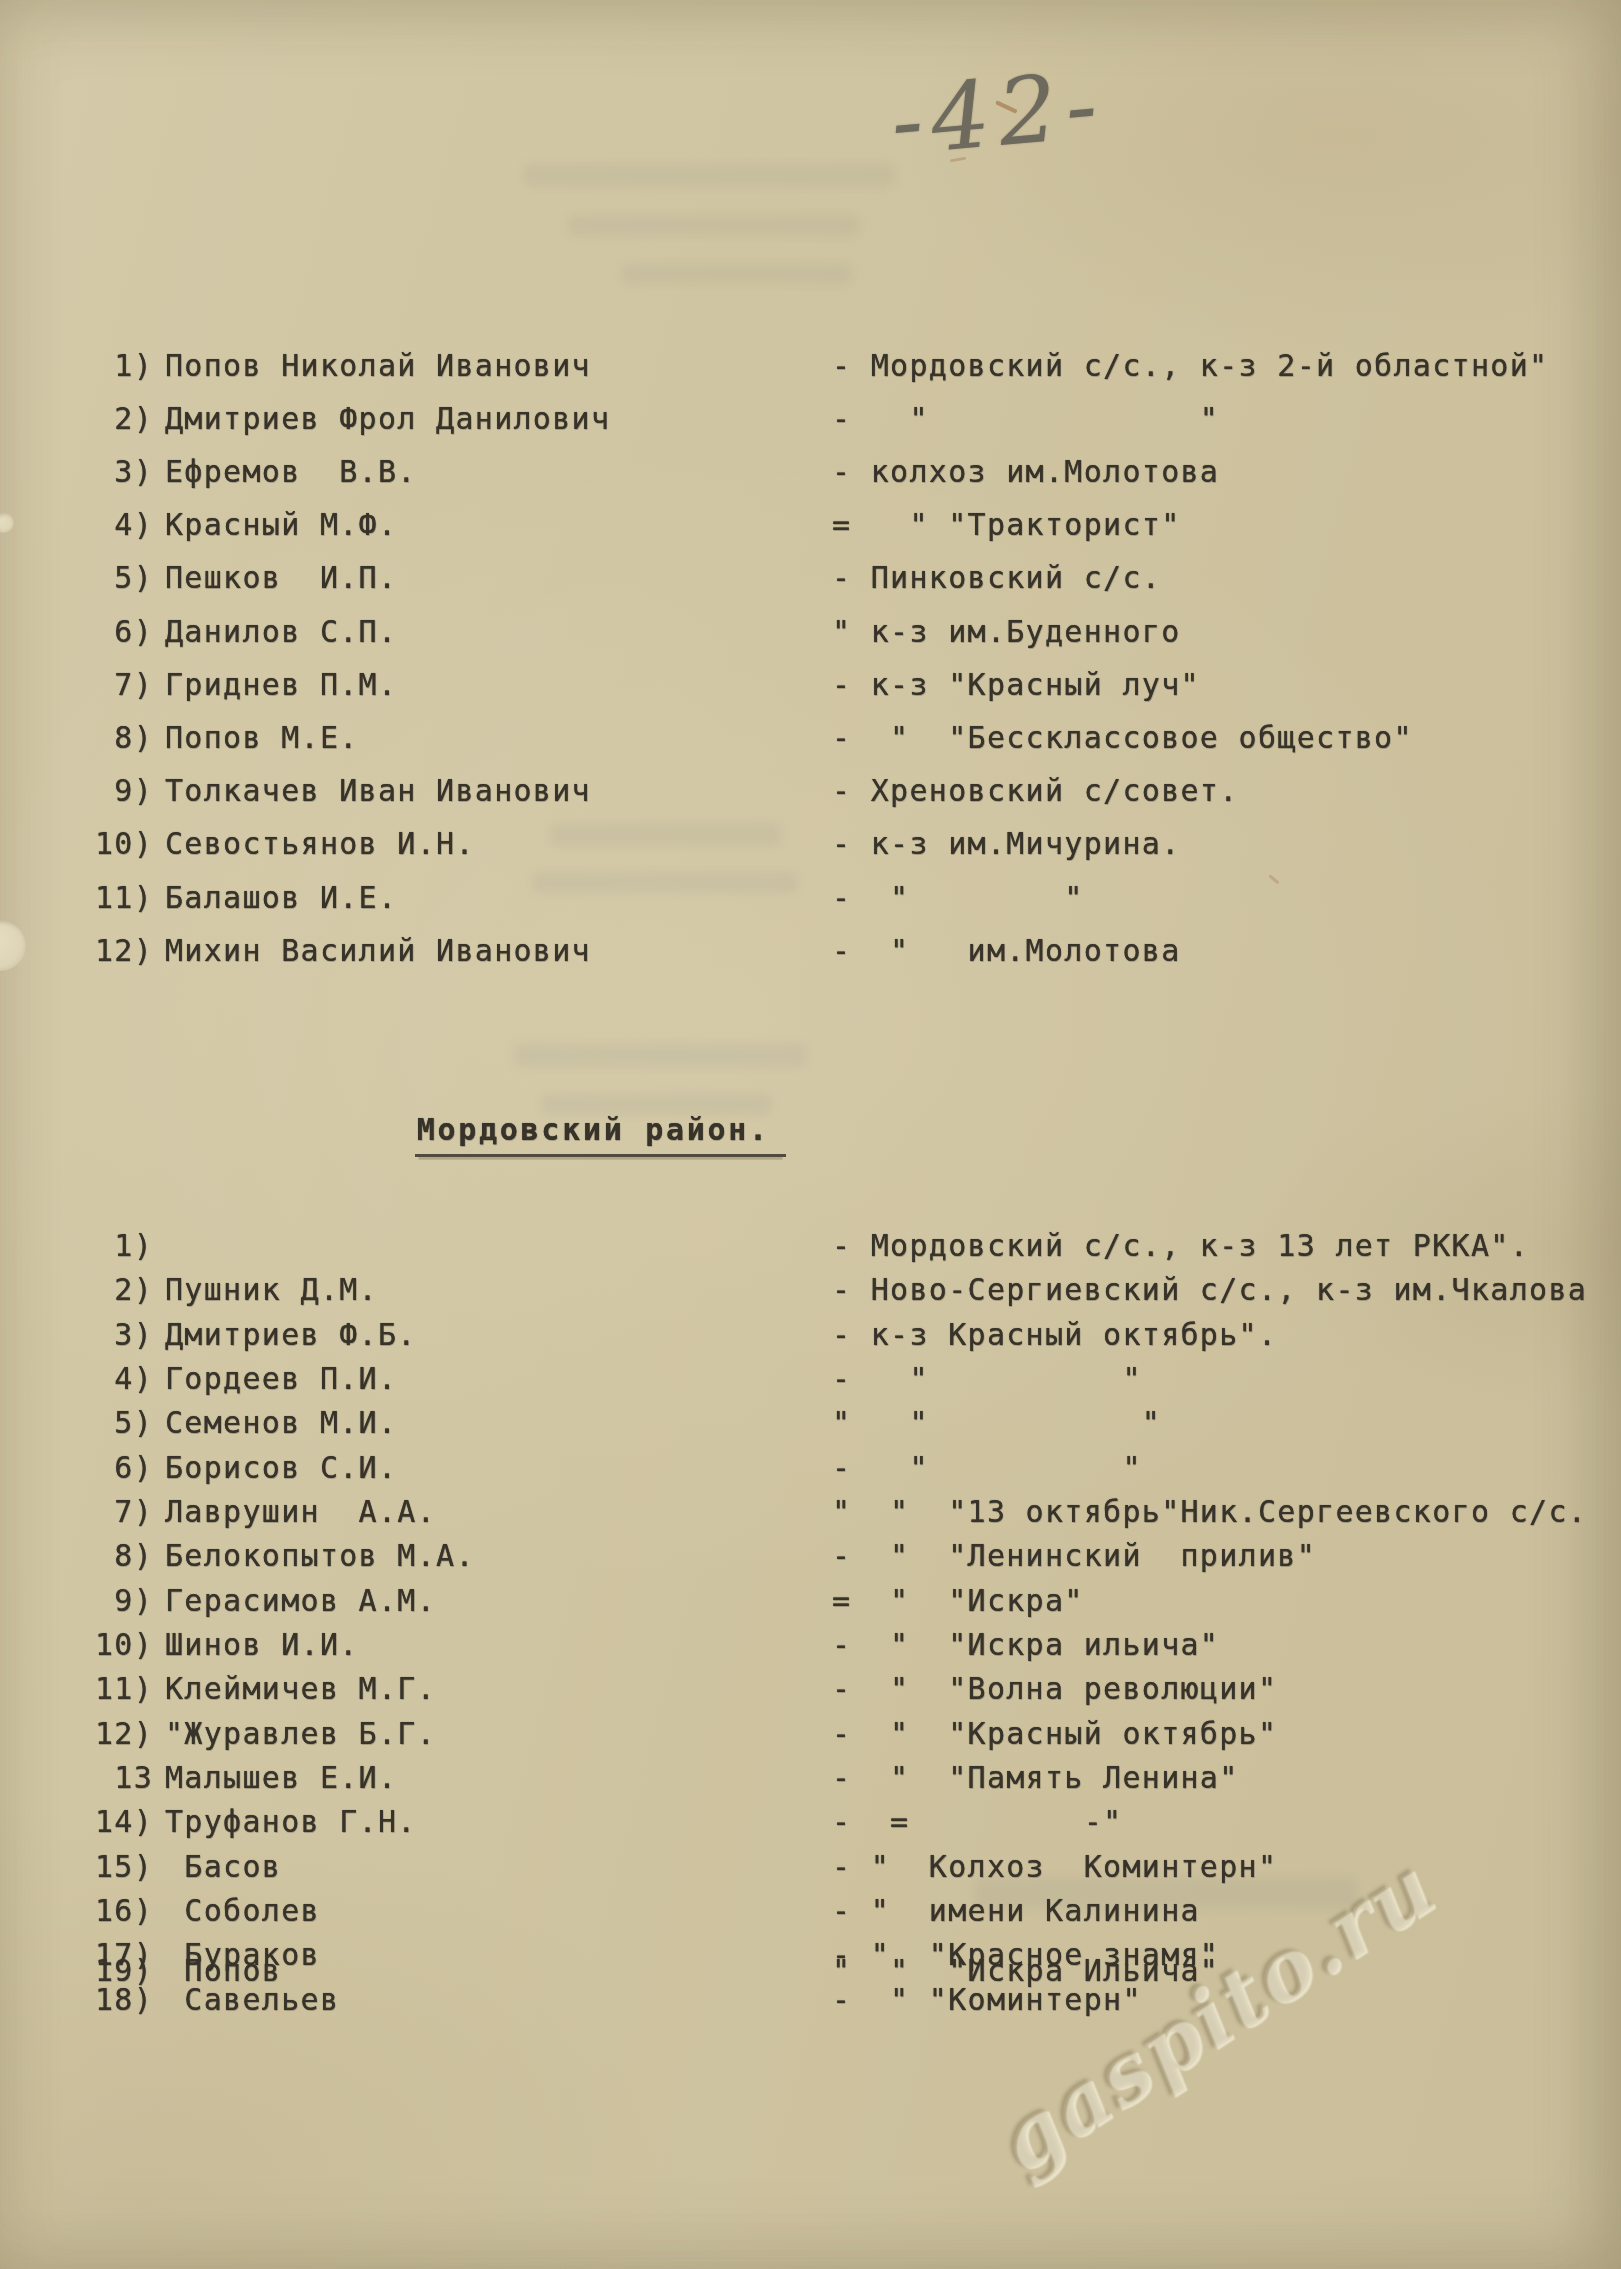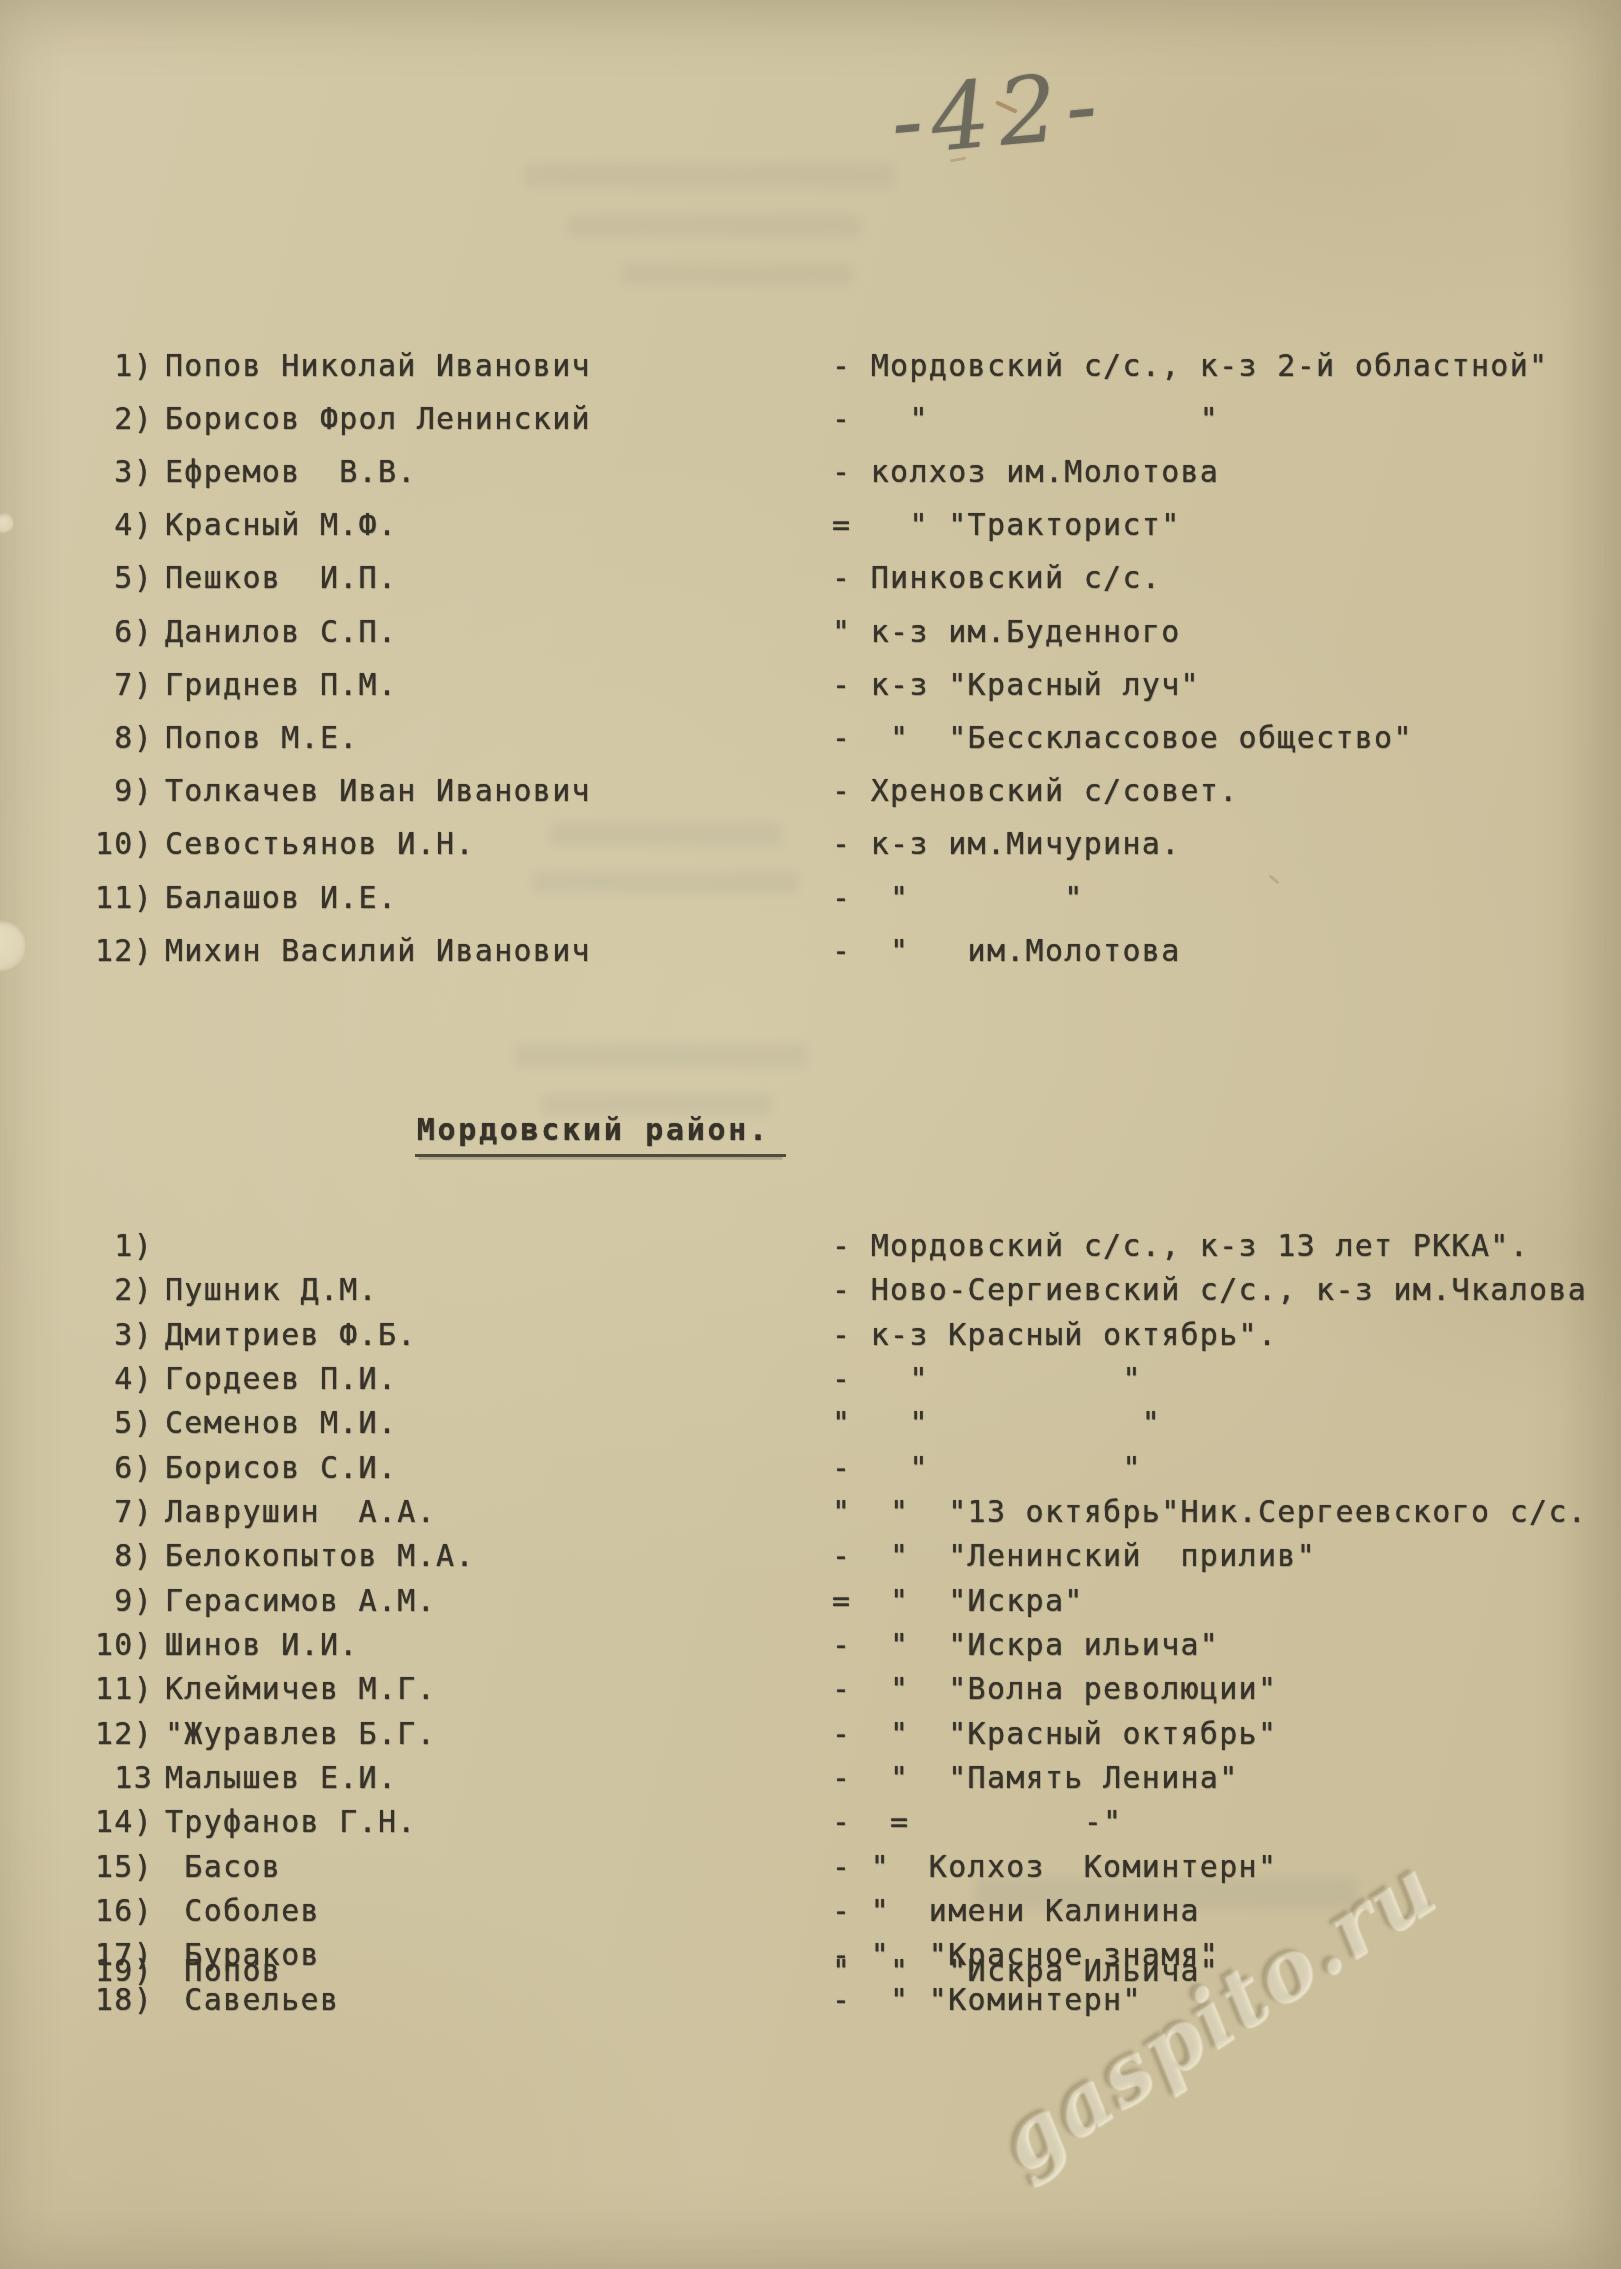--- a/index.html
+++ b/index.html
@@ -99,21 +99,21 @@
   <div class="pencil-number">-42-</div>
 
   <div class="rows">
       <div class="row" style="top: 348px;">
         <span class="typed num">1)</span>
         <span class="typed name">Попов Николай Иванович</span>
         <span class="typed assign">- Мордовский с/с., к-з 2-й областной"</span>
       </div>
       <div class="row" style="top: 401px;">
         <span class="typed num">2)</span>
-        <span class="typed name">Борисов Фрол Ленинский</span>
+        <span class="typed name">Дмитриев Фрол Данилович</span>
         <span class="typed assign">-   "              "</span>
       </div>
       <div class="row" style="top: 454px;">
         <span class="typed num">3)</span>
         <span class="typed name">Ефремов  В.В.</span>
         <span class="typed assign">- колхоз им.Молотова</span>
       </div>
       <div class="row" style="top: 507px;">
         <span class="typed num">4)</span>
         <span class="typed name">Красный М.Ф.</span>

